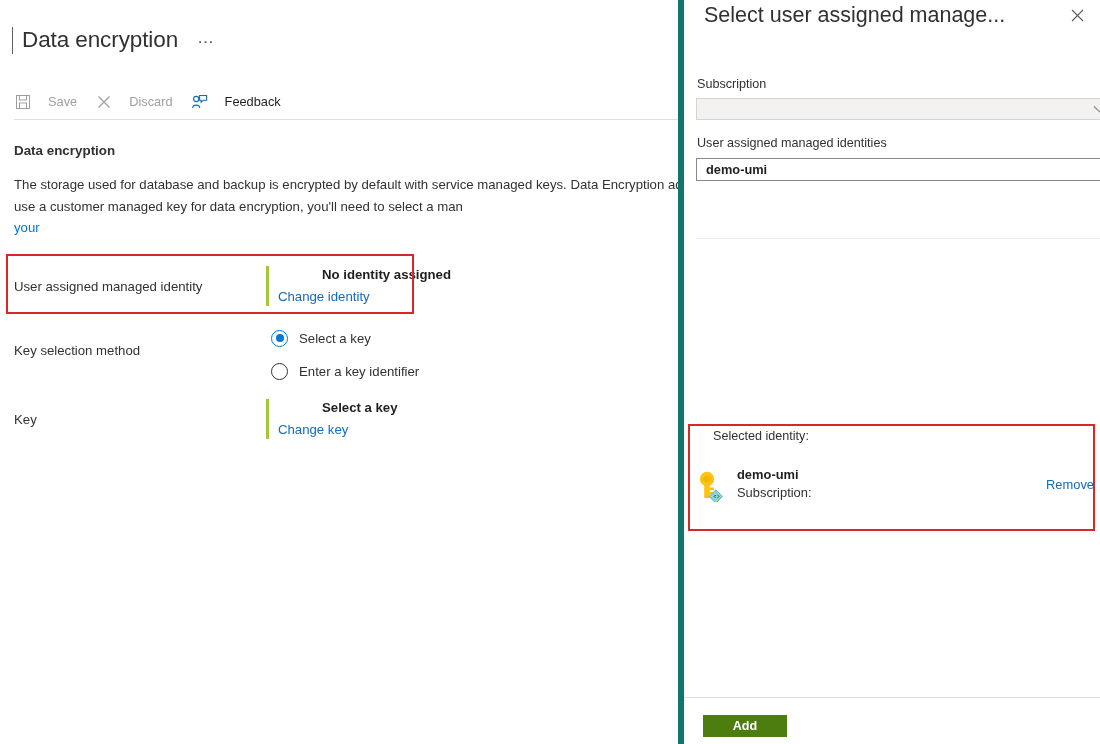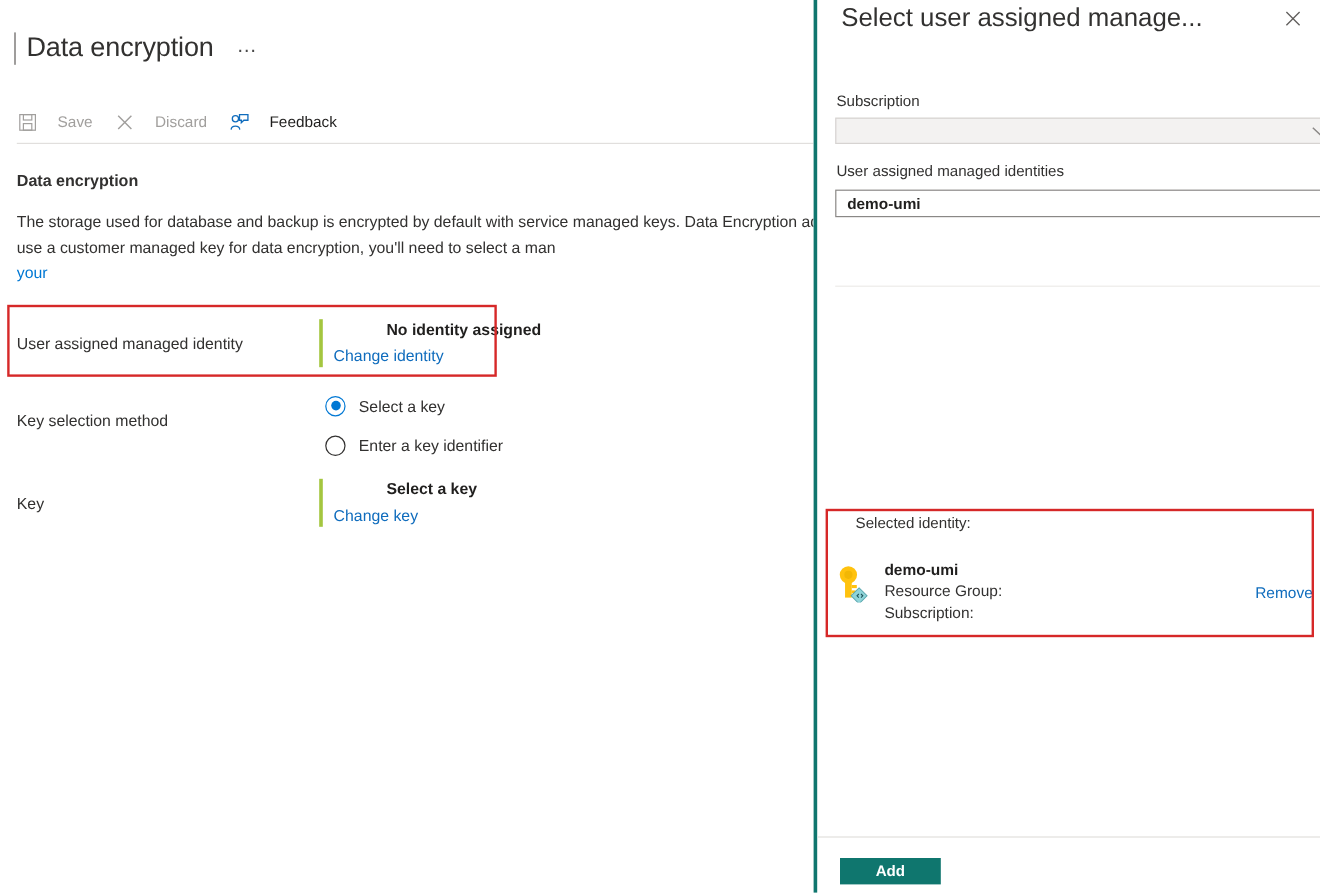--- a/index.html
+++ b/index.html
@@ -214,21 +214,21 @@
   }
 
   
   #context-panel {
     position: absolute;
     left: 678px;
     top: 0;
     width: 422px;
     height: 744px;
     background: #ffffff;
-    border-left: 3px solid #0f766e;
+    border-left: 6px solid #0f766e;
     box-sizing: border-box;
     overflow: hidden;
   }
   .panel-title {
     position: absolute;
     left: 20px;
     top: 0px;
     font-size: 21.5px;
     font-weight: 400;
     color: #323130;
@@ -367,21 +367,21 @@
     width: 422px;
     height: 1px;
     background: #e1dfdd;
   }
   .panel-primary-button {
     position: absolute;
     left: 697px;
     top: 715px;
     width: 84px;
     height: 22px;
-    background: #0f766e;
+    background: #4d7c0f;
     color: #ffffff;
     border: none;
     font-family: "Liberation Sans", sans-serif;
     font-size: 12.6px;
     font-weight: 700;
     cursor: pointer;
     padding: 0;
     line-height: 22px;
     text-align: center;
   }
@@ -527,24 +527,20 @@
         <rect x="13.8" y="17.5" width="4.2" height="2.6" fill="#ffc20e"></rect>
         <rect x="13.8" y="22" width="3.2" height="2.4" fill="#ffc20e"></rect>
         <rect x="15.2" y="21.8" width="9.4" height="9.4" transform="rotate(45 19.9 26.5)" fill="#8fd4d9" stroke="#5aa7ae" stroke-width="0.8"></rect>
         <path d="M18.2 26.5 L19.7 25 M19.7 25 L18.2 26.5 L19.7 28 M21.5 25 L23 26.5 L21.5 28" stroke="#20565c" stroke-width="0.9" fill="none"></path>
       </svg>
     </span>
 
     <div class="identity-meta">
       <div class="identity-name">demo-umi</div>
       <div class="identity-sub">
-        <span>Resource Group:</span>
-        <span></span>
-      </div>
-      <div class="identity-sub">
         <span>Subscription:</span>
         <span></span>
       </div>
     </div>
 
     <a class="identity-remove" href="#">Remove</a>
   </div>
 </div>
 
 <div class="red-box" style="left:688px; top:424px; width:407px; height:107px;"></div>

